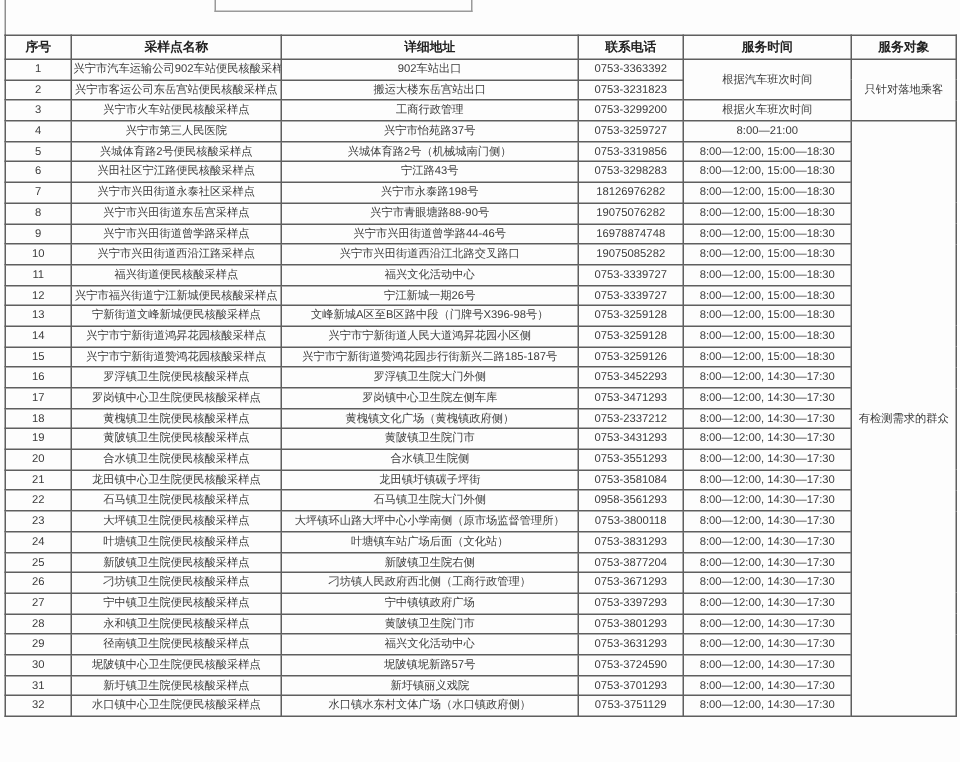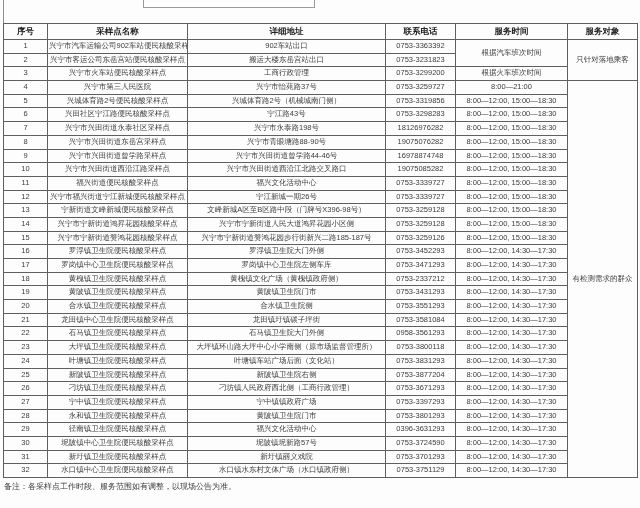--- a/index.html
+++ b/index.html
@@ -255,21 +255,21 @@
           <td>28</td>
           <td>永和镇卫生院便民核酸采样点</td>
           <td>黄陂镇卫生院门市</td>
           <td class="phone">0753-3801293</td>
           <td class="time">8:00—12:00, 14:30—17:30</td>
         </tr>
         <tr>
           <td>29</td>
           <td>径南镇卫生院便民核酸采样点</td>
           <td>福兴文化活动中心</td>
-          <td class="phone">0396-3631293</td>
+          <td class="phone">0753-3631293</td>
           <td class="time">8:00—12:00, 14:30—17:30</td>
         </tr>
         <tr>
           <td>30</td>
           <td>坭陂镇中心卫生院便民核酸采样点</td>
           <td>坭陂镇坭新路57号</td>
           <td class="phone">0753-3724590</td>
           <td class="time">8:00—12:00, 14:30—17:30</td>
         </tr>
         <tr>
@@ -282,14 +282,13 @@
         <tr>
           <td>32</td>
           <td>水口镇中心卫生院便民核酸采样点</td>
           <td>水口镇水东村文体广场（水口镇政府侧）</td>
           <td class="phone">0753-3751129</td>
           <td class="time">8:00—12:00, 14:30—17:30</td>
         </tr>
       </tbody>
   </table>
 
-  <div class="note">备注：各采样点工作时段、服务范围如有调整，以现场公告为准。</div>
 </div>
 
 </body></html>

